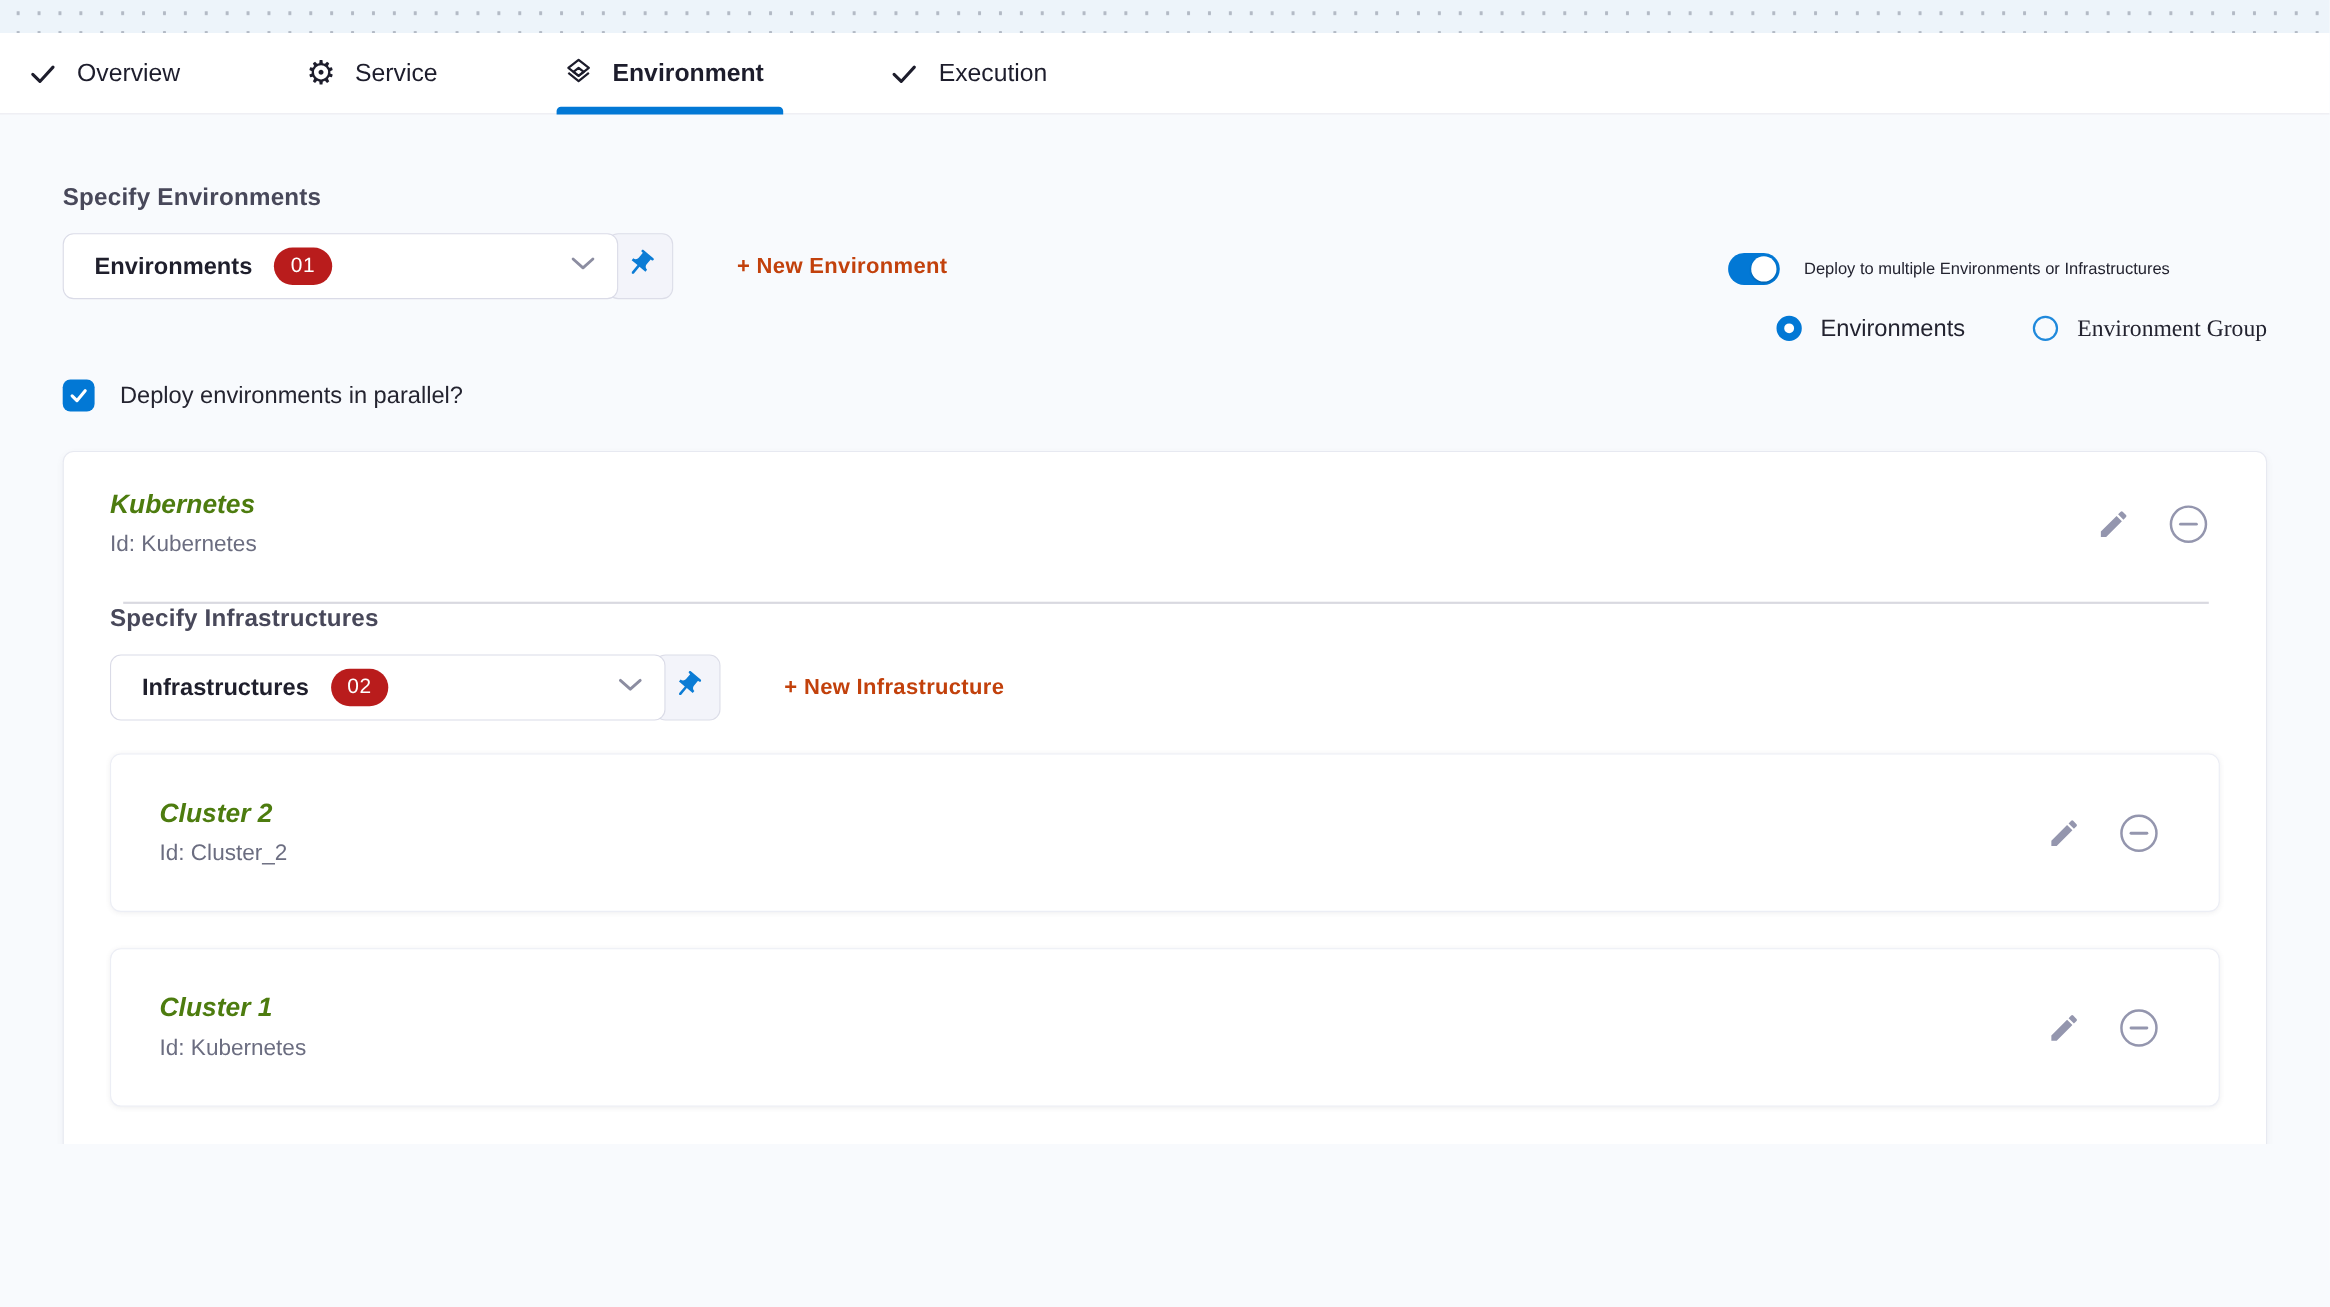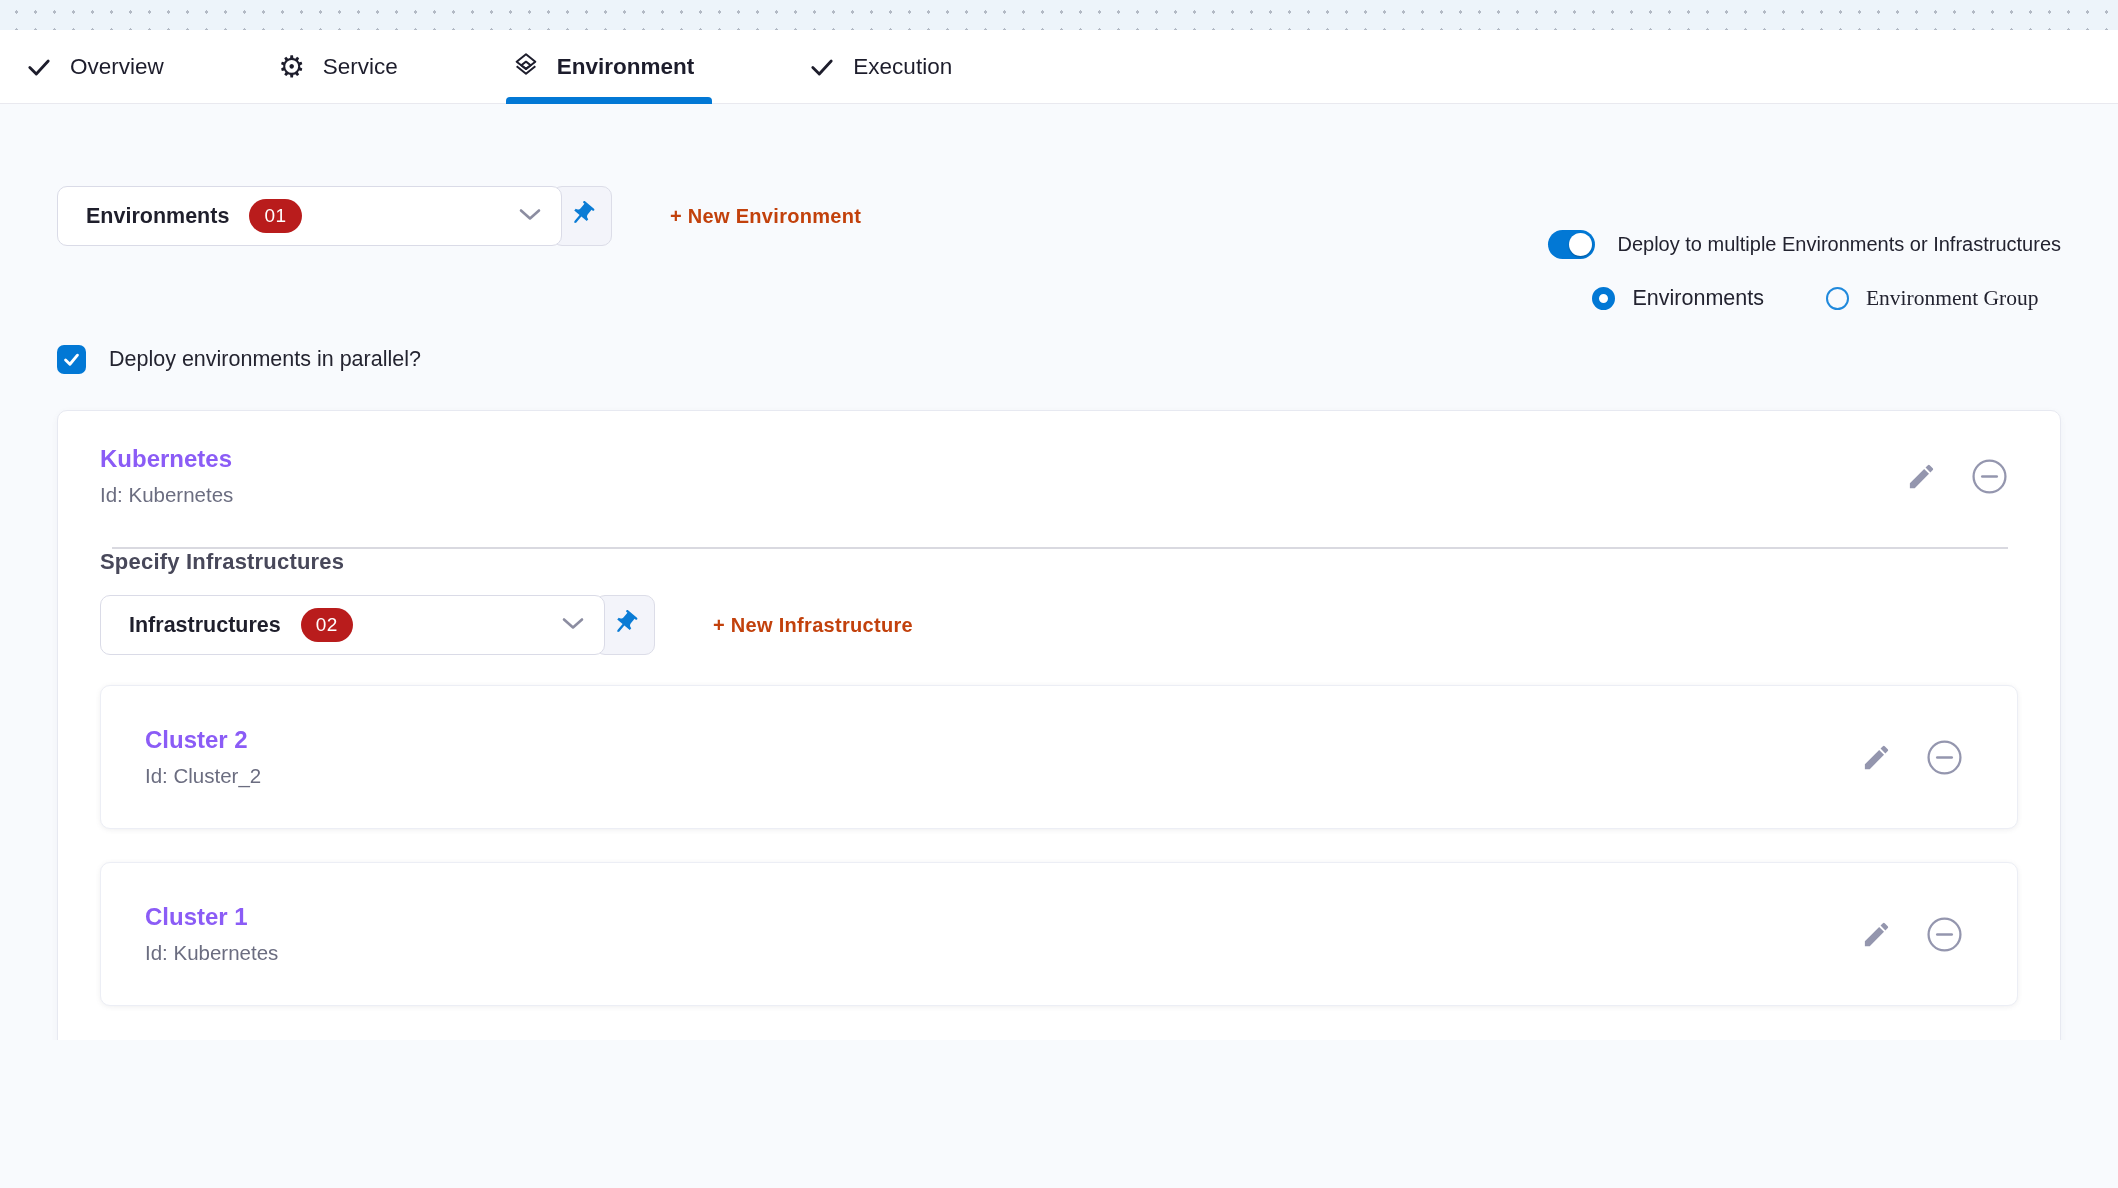--- a/index.html
+++ b/index.html
@@ -44,40 +44,40 @@
     border-radius:10px; display:flex; align-items:center; justify-content:center; cursor:pointer; }
 
   .new-link { margin-left:58px; color:#c2410c; font-weight:700; font-size:20px;
     letter-spacing:.3px; cursor:pointer; white-space:nowrap; }
 
   .env-right { padding-top:64px; display:flex; flex-direction:column; align-items:flex-start; }
   .toggle-row { display:flex; align-items:center; gap:22px; }
   .toggle { width:47px; height:29px; border-radius:15px; background:#0278d5; position:relative; cursor:pointer; }
   .toggle-knob { position:absolute; top:3px; right:3px; width:23px; height:23px; border-radius:50%;
     background:#fff; box-shadow:0 1px 2px rgba(0,0,0,.25); }
-  .toggle-label { font-size:20px; color:#232330; }
+  .toggle-label { font-size:15px; color:#232330; }
   .radio-row { margin-top:27px; margin-left:44px; display:flex; align-items:center; }
   .radio-option { display:flex; align-items:center; gap:17px; cursor:pointer; }
   .radio-option + .radio-option { margin-left:62px;font-family:Liberation Serif, serif; }
   .radio { width:23px; height:23px; border-radius:50%; background:#fff; }
   .radio.checked { border:7px solid #0278d5; }
   .radio.unchecked { border:2.5px solid #2089dc; background:transparent; }
   .radio-label { font-size:21.5px; color:#232330; font-weight:500; }
 
   .parallel-row { margin-top:34px; display:flex; align-items:center; gap:23px; }
   .checkbox { width:29px; height:29px; border-radius:7px; background:#0278d5;
     display:flex; align-items:center; justify-content:center; cursor:pointer; }
   .checkbox-label { font-size:21.5px; color:#242430; }
 
   
   .outer-card { margin-top:36px; background:#fff; border:1px solid #e7e9f1; border-radius:10px;
     box-shadow:0 2px 6px rgba(96,97,112,.06); padding:34px 42px 74px 42px; }
 
   .item-row { display:flex; justify-content:space-between; align-items:center; }
-  .item-title { font-size:24px; font-weight:600; color:#8b5cf6; cursor:pointer; }
+  .item-title { font-size:24px; font-weight:600; color:#4d7c0f; cursor:pointer;font-style:italic; }
   .item-id { margin-top:10px; font-size:20.5px; color:#6b6d80; }
   .icon-group { display:flex; align-items:center; gap:34px; padding-right:10px; }
   .icon-btn { display:flex; align-items:center; justify-content:center; cursor:pointer; }
 
   .divider { height:2px; background:#d9d9e0; margin:40px 10px 0 12px; }
 
   .infra-heading { }
   .cluster-card { margin-top:30px; background:#fff; border:1px solid #eceef5; border-radius:10px;
     box-shadow:0 1px 5px rgba(96,97,112,.10); padding:40px 44px; display:flex;
     justify-content:space-between; align-items:center; }
@@ -122,20 +122,21 @@
           </svg>
       </span>
       <span>Execution</span>
     </div>
   </div>
 
   <div class="content">
 
     <div class="env-header">
       <div class="env-left">
+        <div class="section-heading">Specify Environments</div>
         <div class="control-row">
           <div class="select-control">
             <div class="select-box">
               <span class="select-label">Environments</span>
               <span class="count-badge">01</span>
               <span class="select-spacer"></span>
               <span>
                 <svg width="22" height="13" viewBox="0 0 22 13" fill="none" stroke="#8c8da1" stroke-width="2.6" stroke-linecap="round" stroke-linejoin="round">
                     <polyline points="2 2.5 11 10.5 20 2.5"></polyline>
                   </svg>

